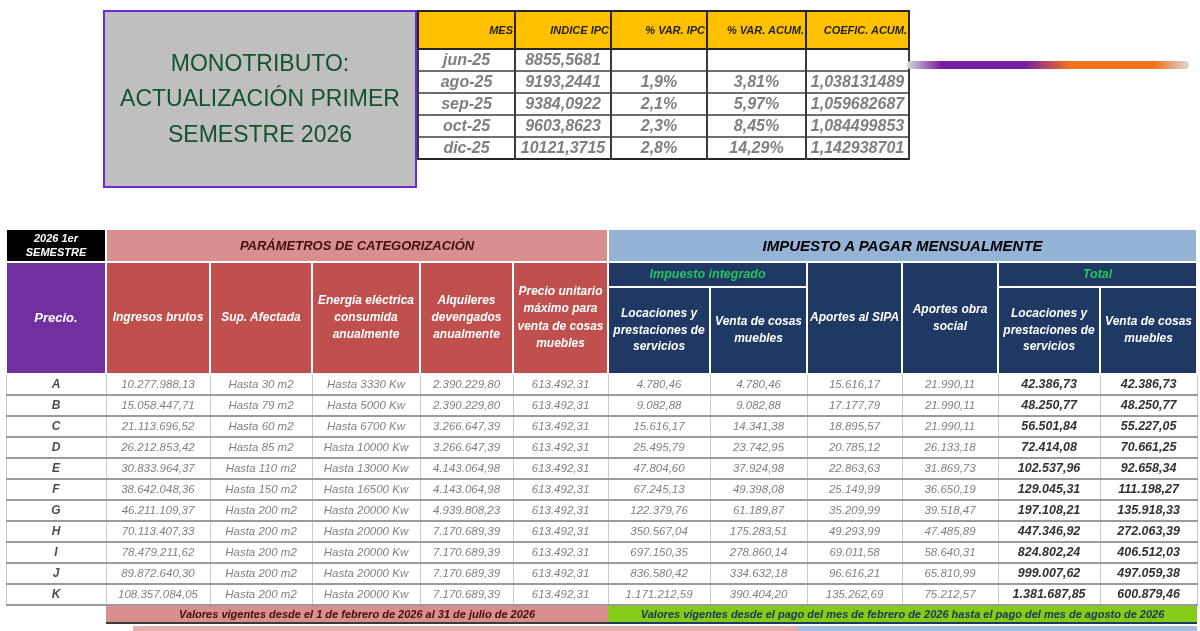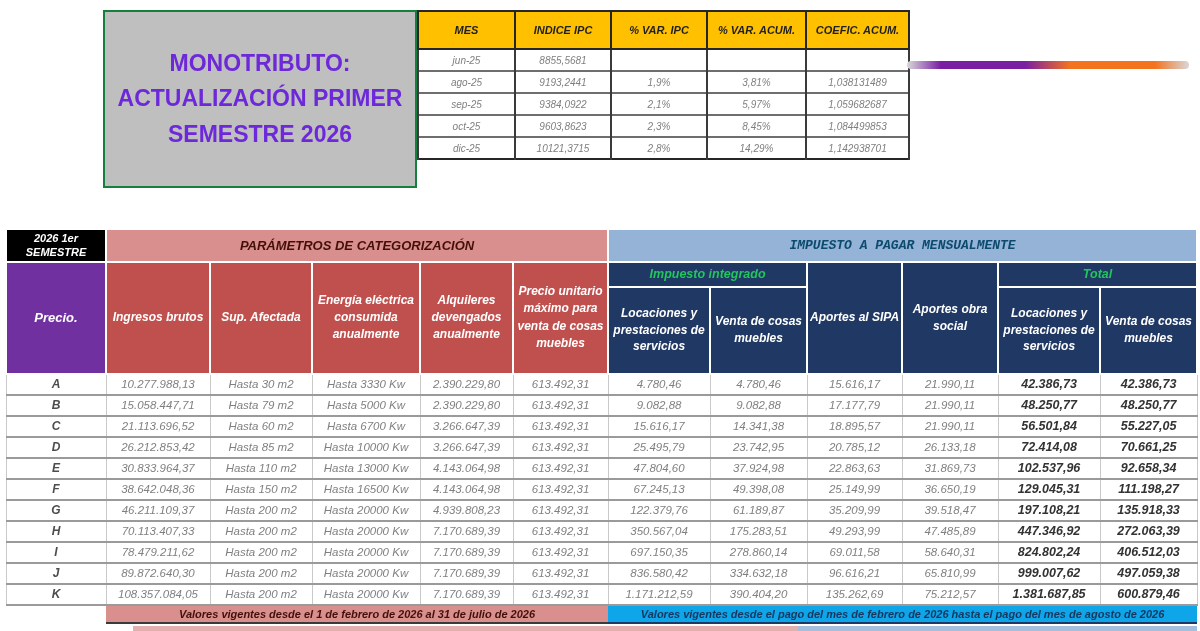--- a/index.html
+++ b/index.html
@@ -3,39 +3,39 @@
 <meta charset="utf-8">
 <style>
   html,body{margin:0;padding:0;}
   body{
     width:1200px;height:631px;position:relative;overflow:hidden;
     background:#ffffff;font-family:"Liberation Sans",sans-serif;
   }
   
   .title-box{
     position:absolute;left:103px;top:10px;width:314px;height:178px;
-    background:#BFBFBF;border:2px solid #15803d;box-sizing:border-box;
+    background:#BFBFBF;border:2px solid #6d28d9;box-sizing:border-box;
     display:flex;flex-direction:column;justify-content:center;align-items:center;
-    text-align:center;font-weight:bold;font-size:23px;color:#6d28d9;line-height:1.55;
+    text-align:center;font-weight:normal;font-size:23px;color:#14532d;line-height:1.55;
   }
   
   table.ipc{
     position:absolute;left:417px;top:10px;width:491px;
     border-collapse:collapse;table-layout:fixed;
     border:2px solid #262626;
   }
   table.ipc th{
     background:#FFC000;color:#1f1f1f;font-style:italic;font-weight:bold;
-    font-size:11px;height:34px;border:2px solid #262626;text-align:center;
+    font-size:11px;height:34px;border:2px solid #262626;text-align:right;
   }
   table.ipc td{
-    height:18px;font-style:italic;font-size:10px;color:#7f7f7f;
+    height:18px;font-style:italic;font-size:16px;color:#7f7f7f;
     text-align:center;background:#fff;
     border-left:2px solid #3a3a3a;border-right:2px solid #3a3a3a;
-    border-top:2px solid #6e6e6e;border-bottom:1px solid #b5b5b5;
+    border-top:2px solid #6e6e6e;border-bottom:1px solid #b5b5b5;font-weight:bold;
   }
   
   .logo{position:absolute;left:903px;top:58px;width:292px;}
   .logo-row{display:flex;align-items:center;gap:6px;}
   .logo-text{
     color:#F4731F;font-weight:bold;font-size:33px;letter-spacing:-1.5px;
     font-family:"Liberation Sans",sans-serif;
   }
   .logo-bar{
     margin-top:3px;margin-left:4px;height:8px;width:282px;border-radius:4px;
@@ -46,41 +46,41 @@
     position:absolute;left:5px;top:228px;width:1191px;
     border-collapse:collapse;table-layout:fixed;
   }
   table.main td{box-sizing:border-box;}
   .hcell{
     border:2.5px solid #ffffff;text-align:center;vertical-align:middle;
     font-style:italic;font-weight:bold;
   }
   .h-black{background:#000000;color:#ffffff;font-size:11px;height:32px;line-height:1.3;}
   .h-pink{background:#D98F8D;color:#431008;font-size:13px;height:32px;}
-  .h-blueband{background:#95B3D7;color:#0c4a6e;font-size:13px;height:32px;font-family:Liberation Mono, monospace;}
+  .h-blueband{background:#95B3D7;color:#000000;font-size:15px;height:32px;}
   .h-purple{background:#7030A0;color:#ffffff;font-size:13px;}
   .h-red{background:#C0504D;color:#ffffff;font-size:12px;line-height:1.45;}
   .h-navy{background:#1F3864;color:#ffffff;font-size:12px;line-height:1.4;}
   .h-navyband{background:#1F3864;color:#22c55e;font-size:12.5px;height:25px;}
   table.main tbody td{
     height:21px;background:#ffffff;text-align:center;vertical-align:middle;
     border-left:1px solid #c9c9c9;border-right:1px solid #c9c9c9;
     border-top:2px solid #9a9a9a;border-bottom:2px solid #9a9a9a;
     white-space:nowrap;overflow:hidden;
   }
   table.main td.cat{color:#4d4d4d;font-weight:bold;font-style:italic;font-size:12px;}
   table.main td.num{color:#808080;font-style:italic;font-size:11.5px;}
   table.main td.tot{color:#333333;font-weight:bold;font-style:italic;font-size:12.5px;}
   .f-empty{background:#ffffff;border:none;}
   .f-pink{
     background:#D98F8D;color:#431008;font-weight:bold;font-style:italic;font-size:11px;
     text-align:center;height:18px;border-bottom:2px solid #3a3a3a;border-top:1px solid #fff;
   }
   .f-blue{
-    background:#0ea5e9;color:#17365D;font-weight:bold;font-style:italic;font-size:11px;
+    background:#84cc16;color:#17365D;font-weight:bold;font-style:italic;font-size:11px;
     text-align:center;height:18px;border-bottom:2px solid #1F3864;border-top:1px solid #fff;
   }
   
   .strip-pink{position:absolute;left:133px;top:626px;width:665px;height:5px;background:rgba(217,150,148,0.75);}
   .strip-blue{position:absolute;left:798px;top:626px;width:399px;height:5px;background:rgba(149,179,215,0.85);}
 </style>
 </head>
 <body>
 
 <div class="title-box">

